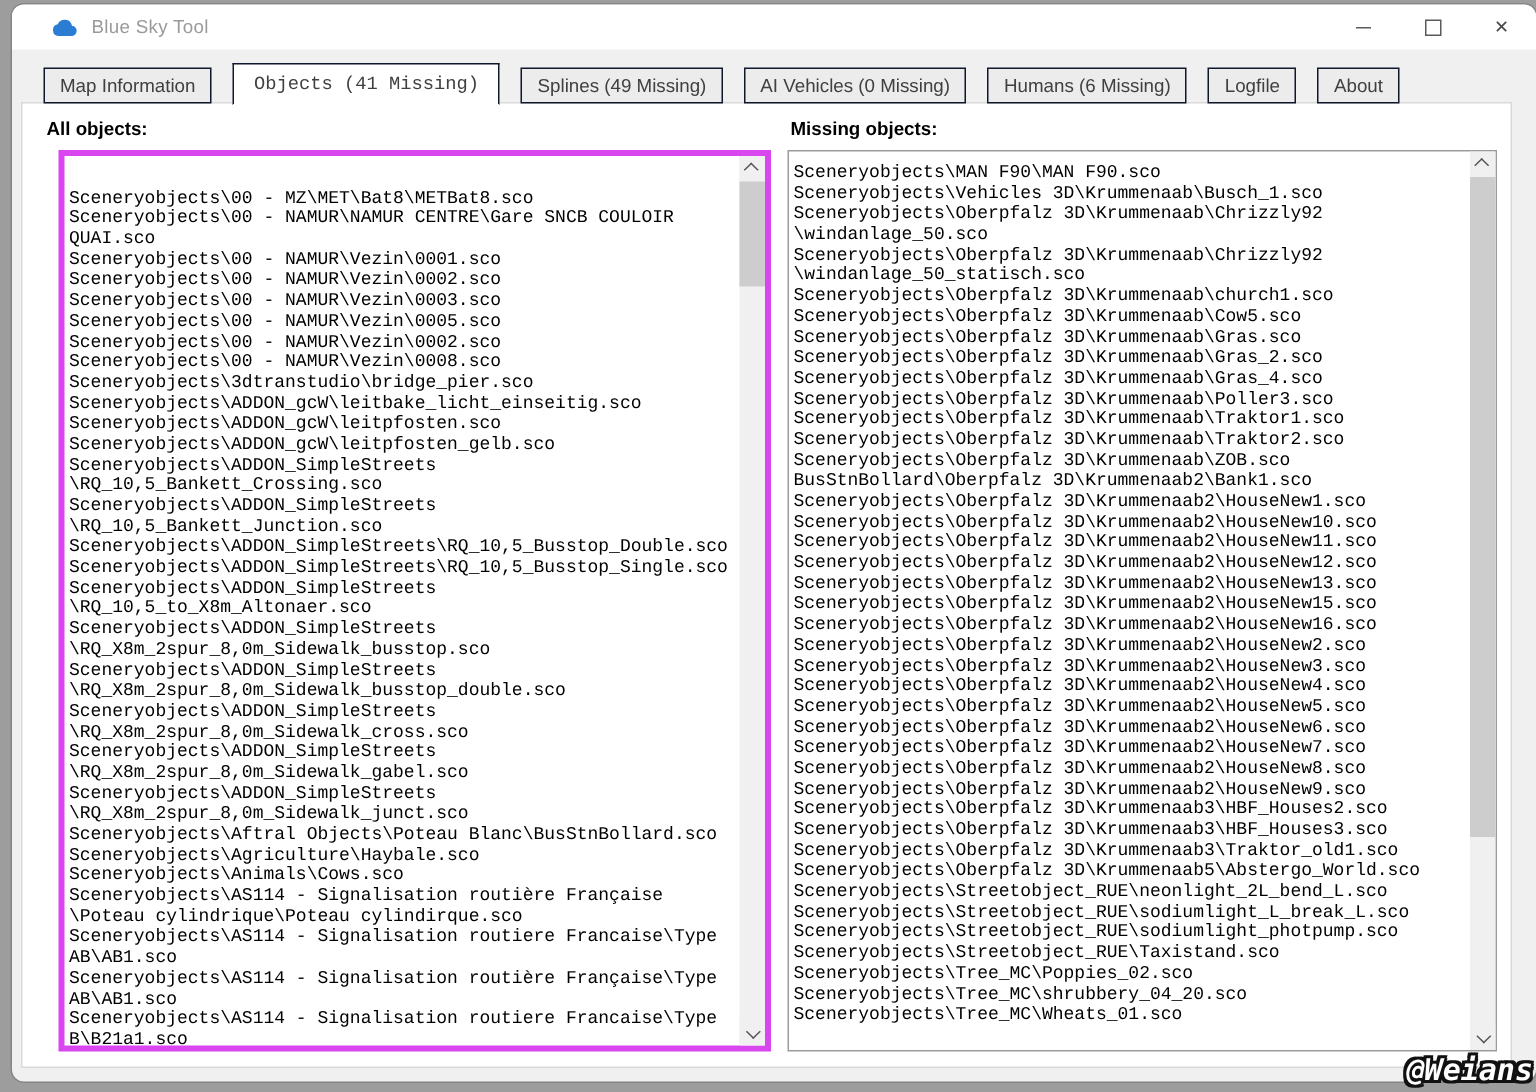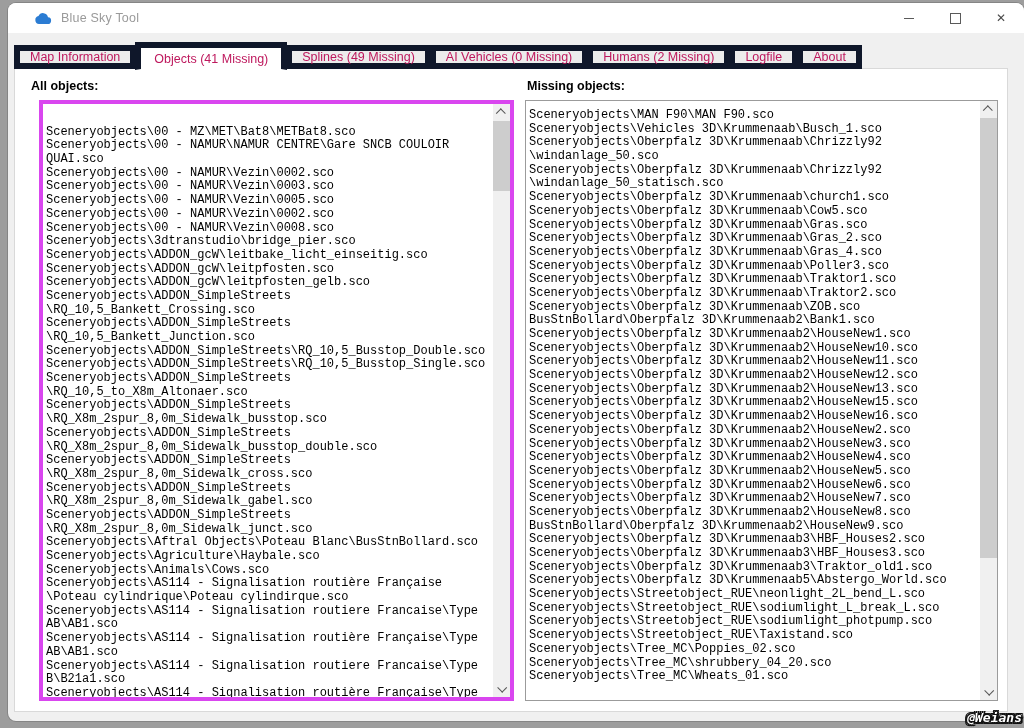--- a/index.html
+++ b/index.html
@@ -19,27 +19,27 @@
   .app-icon{margin-left:26px;width:18px;height:14px;display:flex;align-items:center;}
   .app-title{margin-left:9px;font-size:12.5px;color:#9a9a9a;letter-spacing:.2px;}
   .controls{margin-left:auto;display:flex;height:30px;}
   .cap-btn{width:46px;height:30px;display:flex;align-items:center;justify-content:center;}
   .glyph-min{width:10px;height:1px;background:#5a5a5a;}
   .glyph-max{width:9px;height:9px;border:1px solid #5a5a5a;background:transparent;}
   .glyph-close{font-size:12px;color:#4a4a4a;line-height:1;}
   
   .tabs{position:absolute;left:6px;top:39px;display:flex;align-items:flex-end;z-index:3;}
   .tab{
-    background:#ececec;border:6px solid #0f172a;margin-right:-1px;
+    background:#ececec;border:1px solid #0f172a;margin-right:-1px;
     height:24px;display:flex;align-items:center;padding:0 10px;
-    font-size:12.5px;color:#be185d;box-sizing:border-box;white-space:nowrap;
+    font-size:12.5px;color:#404040;box-sizing:border-box;white-space:nowrap;margin-left:15px;
   }
   .tab.active{
     background:#ffffff;height:28px;padding:0 13px;position:relative;z-index:4;
-    border-bottom:1px solid #ffffff;margin-bottom:-1px;
+    border-bottom:1px solid #ffffff;margin-bottom:-1px;font-family:Liberation Mono, monospace;
   }
   
   .page{
     position:absolute;left:6px;top:65px;width:994px;height:644px;
     background:#ffffff;border:1px solid #d9d9d9;box-sizing:border-box;
   }
   .section-label{position:absolute;top:10px;font-size:12.5px;color:#000;font-weight:bold;}
   .label-left{left:16px;}
   .label-right{left:512px;}
   .listbox{
@@ -62,21 +62,21 @@
   .scroll-btn.down{bottom:0;}
   .chev{width:6px;height:6px;border-left:1.5px solid #555;border-top:1.5px solid #555;}
   .chev.up{transform:rotate(45deg) translateY(1px);}
   .chev.down{transform:rotate(225deg) translateY(1px);}
   .scroll-thumb{position:absolute;left:0;width:17px;background:#cdcdcd;}
   .thumb-left{top:17px;height:70px;}
   .thumb-right{top:17px;height:440px;}
   
   .watermark{
     position:absolute;right:2px;bottom:3px;z-index:9;
-    font-family:"DejaVu Sans Mono",monospace;font-weight:bold;font-size:13px;font-style:italic;
+    font-family:"DejaVu Sans Mono",monospace;font-weight:bold;font-size:20px;font-style:italic;
     color:#ffffff;letter-spacing:0px;
     text-shadow:
       -2px -2px 0 #111, 2px -2px 0 #111, -2px 2px 0 #111, 2px 2px 0 #111,
       -2px 0 0 #111, 2px 0 0 #111, 0 -2px 0 #111, 0 2px 0 #111;
   }
 </style>
 </head>
 <body>
 
 <div class="window">
@@ -99,36 +99,37 @@
           <div class="glyph-close">✕</div>
         </div>
     </div>
   </div>
 
   <div class="tabs">
     <div class="tab">Map Information</div>
     <div class="tab active">Objects (41 Missing)</div>
     <div class="tab">Splines (49 Missing)</div>
     <div class="tab">AI Vehicles (0 Missing)</div>
-    <div class="tab">Humans (2 Missing)</div>
+    <div class="tab">Humans (6 Missing)</div>
     <div class="tab">Logfile</div>
     <div class="tab">About</div>
   </div>
 
   <div class="page">
 
     <div class="section-label label-left">All objects:</div>
     <div class="section-label label-right">Missing objects:</div>
 
     <div class="listbox listbox-left">
       <div class="list-content">
           <div class="list-line">&nbsp;</div>
           <div class="list-line">Sceneryobjects\00 - MZ\MET\Bat8\METBat8.sco</div>
           <div class="list-line">Sceneryobjects\00 - NAMUR\NAMUR CENTRE\Gare SNCB COULOIR</div>
           <div class="list-line">QUAI.sco</div>
+          <div class="list-line">Sceneryobjects\00 - NAMUR\Vezin\0001.sco</div>
           <div class="list-line">Sceneryobjects\00 - NAMUR\Vezin\0002.sco</div>
           <div class="list-line">Sceneryobjects\00 - NAMUR\Vezin\0003.sco</div>
           <div class="list-line">Sceneryobjects\00 - NAMUR\Vezin\0005.sco</div>
           <div class="list-line">Sceneryobjects\00 - NAMUR\Vezin\0002.sco</div>
           <div class="list-line">Sceneryobjects\00 - NAMUR\Vezin\0008.sco</div>
           <div class="list-line">Sceneryobjects\3dtranstudio\bridge_pier.sco</div>
           <div class="list-line">Sceneryobjects\ADDON_gcW\leitbake_licht_einseitig.sco</div>
           <div class="list-line">Sceneryobjects\ADDON_gcW\leitpfosten.sco</div>
           <div class="list-line">Sceneryobjects\ADDON_gcW\leitpfosten_gelb.sco</div>
           <div class="list-line">Sceneryobjects\ADDON_SimpleStreets</div>
@@ -198,21 +199,21 @@
           <div class="list-line">Sceneryobjects\Oberpfalz 3D\Krummenaab2\HouseNew13.sco</div>
           <div class="list-line">Sceneryobjects\Oberpfalz 3D\Krummenaab2\HouseNew15.sco</div>
           <div class="list-line">Sceneryobjects\Oberpfalz 3D\Krummenaab2\HouseNew16.sco</div>
           <div class="list-line">Sceneryobjects\Oberpfalz 3D\Krummenaab2\HouseNew2.sco</div>
           <div class="list-line">Sceneryobjects\Oberpfalz 3D\Krummenaab2\HouseNew3.sco</div>
           <div class="list-line">Sceneryobjects\Oberpfalz 3D\Krummenaab2\HouseNew4.sco</div>
           <div class="list-line">Sceneryobjects\Oberpfalz 3D\Krummenaab2\HouseNew5.sco</div>
           <div class="list-line">Sceneryobjects\Oberpfalz 3D\Krummenaab2\HouseNew6.sco</div>
           <div class="list-line">Sceneryobjects\Oberpfalz 3D\Krummenaab2\HouseNew7.sco</div>
           <div class="list-line">Sceneryobjects\Oberpfalz 3D\Krummenaab2\HouseNew8.sco</div>
-          <div class="list-line">BusStnBollard\Oberpfalz 3D\Krummenaab2\HouseNew9.sco</div>
+          <div class="list-line">Sceneryobjects\Oberpfalz 3D\Krummenaab2\HouseNew9.sco</div>
           <div class="list-line">Sceneryobjects\Oberpfalz 3D\Krummenaab3\HBF_Houses2.sco</div>
           <div class="list-line">Sceneryobjects\Oberpfalz 3D\Krummenaab3\HBF_Houses3.sco</div>
           <div class="list-line">Sceneryobjects\Oberpfalz 3D\Krummenaab3\Traktor_old1.sco</div>
           <div class="list-line">Sceneryobjects\Oberpfalz 3D\Krummenaab5\Abstergo_World.sco</div>
           <div class="list-line">Sceneryobjects\Streetobject_RUE\neonlight_2L_bend_L.sco</div>
           <div class="list-line">Sceneryobjects\Streetobject_RUE\sodiumlight_L_break_L.sco</div>
           <div class="list-line">Sceneryobjects\Streetobject_RUE\sodiumlight_photpump.sco</div>
           <div class="list-line">Sceneryobjects\Streetobject_RUE\Taxistand.sco</div>
           <div class="list-line">Sceneryobjects\Tree_MC\Poppies_02.sco</div>
           <div class="list-line">Sceneryobjects\Tree_MC\shrubbery_04_20.sco</div>

